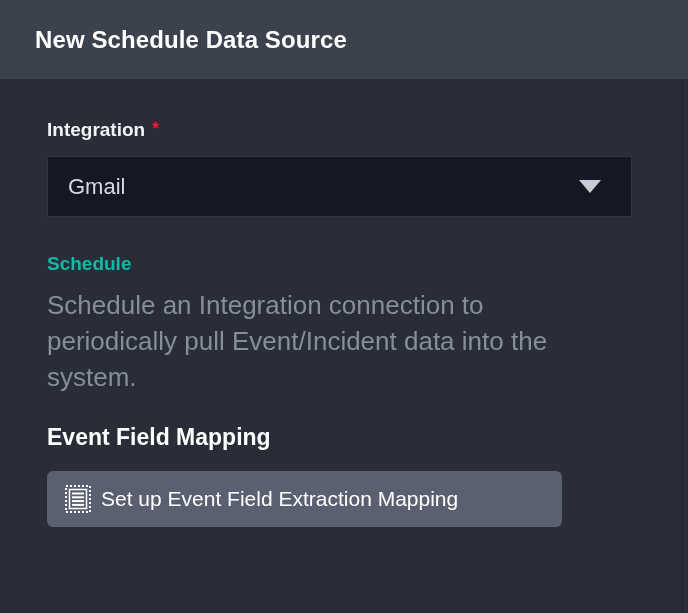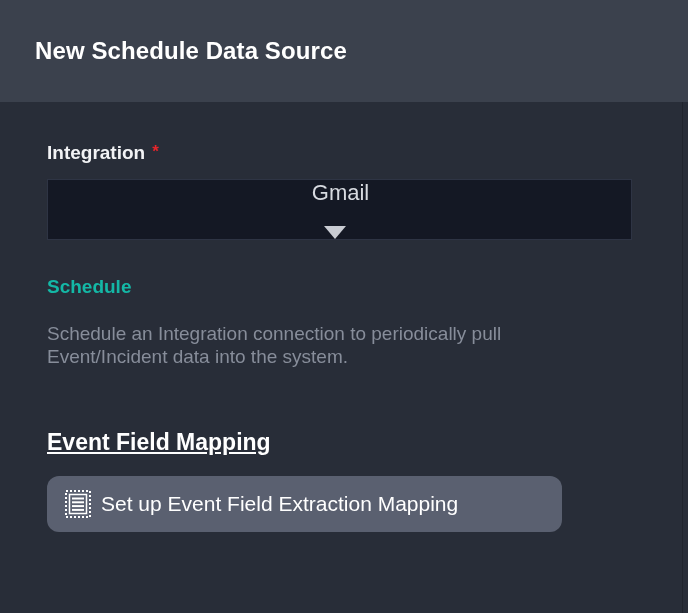--- a/index.html
+++ b/index.html
@@ -10,21 +10,21 @@
     width: 688px;
     height: 613px;
     background: #282d38;
     font-family: "Liberation Sans", sans-serif;
     overflow: hidden;
     position: relative;
   }
 
   
   .header {
-    height: 102px;
+    height: 79px;
     background: #3b414d;
     display: flex;
     align-items: center;
     box-sizing: border-box;
     padding-left: 35px;
   }
   .header-title {
     color: #ffffff;
     font-size: 24px;
     font-weight: bold;
@@ -73,21 +73,20 @@
     width: 585px;
     height: 61px;
     background: #141824;
     border: 1px solid #2e3444;
     box-sizing: border-box;
     display: flex;
     align-items: center;
     justify-content: space-between;
     padding: 0 18px 0 20px;
     cursor: pointer;
-    flex-direction: column;
   }
   .select-value {
     color: #d7dae0;
     font-size: 22px;
   }
   .select-arrow {
     width: 0;
     height: 0;
     border-left: 11px solid transparent;
     border-right: 11px solid transparent;
@@ -97,42 +96,41 @@
 
   
   .section-sub {
     color: #14b8a6;
     font-size: 19px;
     font-weight: bold;
     margin-top: 36px;
   }
   .section-desc {
     color: #878d9a;
-    font-size: 19px;
-    line-height: 23px;
-    margin-top: 24px;
+    font-size: 26px;
+    line-height: 36px;
+    margin-top: 12px;
     width: 545px;
   }
 
   
   .section-head {
     color: #ffffff;
     font-size: 23px;
     font-weight: bold;
-    margin-top: 61px;
-    text-decoration: underline;
+    margin-top: 29px;
   }
 
   .map-button {
     margin-top: 20px;
     width: 515px;
     height: 56px;
     background: #5a6070;
     border: none;
-    border-radius: 12px;
+    border-radius: 6px;
     display: flex;
     align-items: center;
     padding: 0 0 0 18px;
     box-sizing: border-box;
     cursor: pointer;
     font-family: "Liberation Sans", sans-serif;
   }
   .map-button-icon {
     width: 26px;
     height: 28px;

